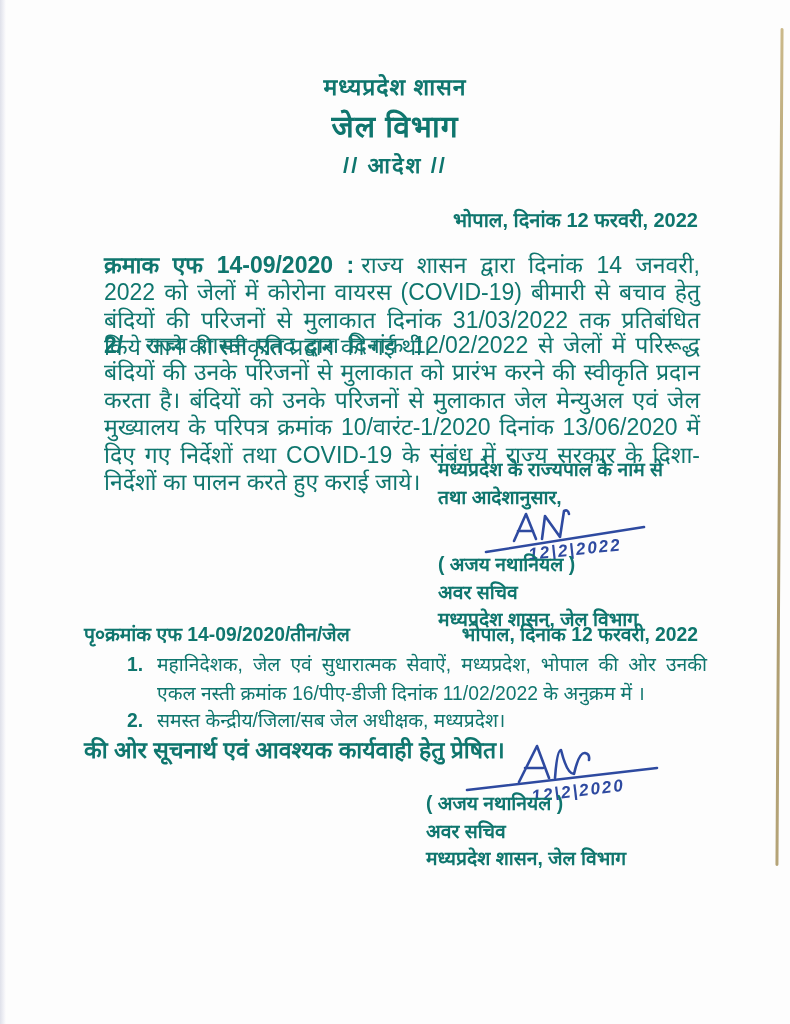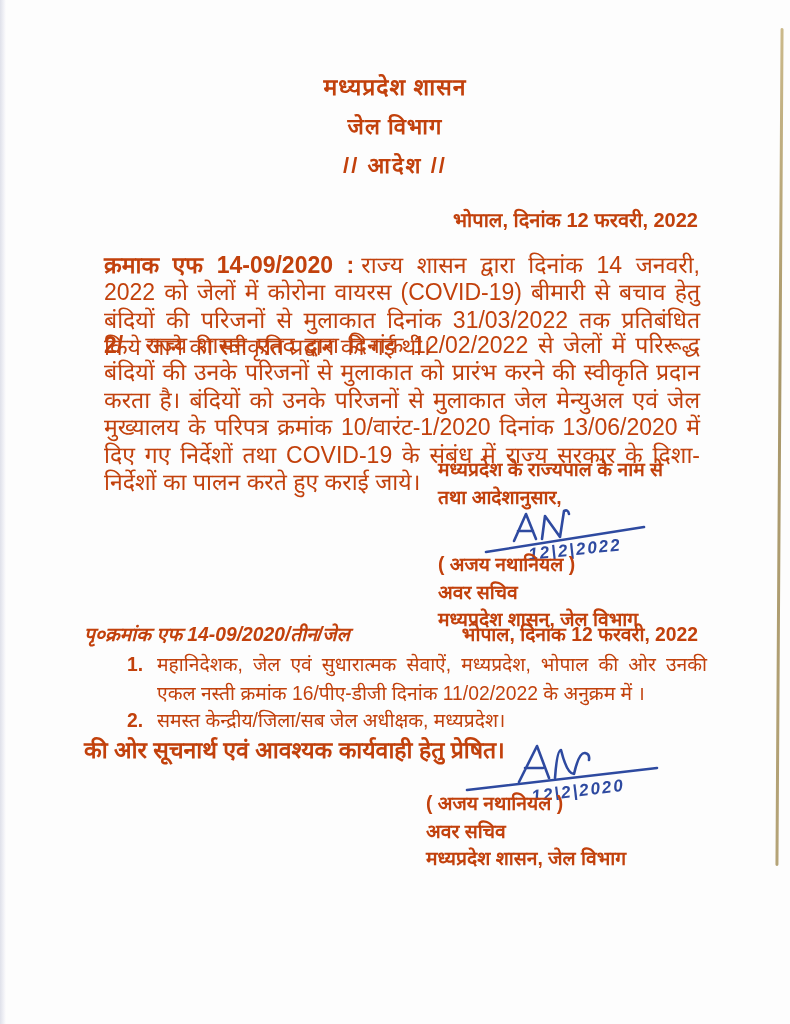--- a/index.html
+++ b/index.html
@@ -3,39 +3,39 @@
 <meta charset="utf-8">
 <style>
   html,body{margin:0;padding:0;background:#e9e9ee;}
   .page{
     position:relative;
     width:790px;height:1024px;
     margin:0 auto;
     background:#fdfdfd;
     overflow:hidden;
     font-family:"Liberation Sans","DejaVu Sans",sans-serif;
-    color:#c2410c;
+    color:#0f766e;
   }
   .edge-left{
     position:absolute;left:0;top:0;width:6px;height:1024px;
     background:linear-gradient(to right,#dfe1ea,#f4f4f8 70%,rgba(255,255,255,0));
   }
   .edge-right{
     position:absolute;left:778px;top:28px;width:3px;height:838px;
     background:linear-gradient(to bottom,#cbb98a,#a8976a 40%,#b5a478);
     transform:rotate(0.35deg);
     border-radius:2px;
   }
   .header{
     position:absolute;top:68px;left:0;width:790px;
     text-align:center;line-height:39px;
     font-weight:700;
   }
   .header .h1{font-size:23px;letter-spacing:1px;}
-  .header .h2,.header .h3{font-size:22px;letter-spacing:1px;}
+  .header .h2,.header .h3{font-size:30px;letter-spacing:1px;}
   .header .h4{font-size:22px;letter-spacing:2px;}
   .date-top{
     position:absolute;top:206px;right:92px;
     font-size:20px;font-weight:700;
   }
   .para{
     position:absolute;left:104px;width:596px;
     font-size:23px;line-height:27.4px;
     text-align:justify;font-weight:500;
   }
@@ -49,21 +49,21 @@
   }
   .sig1{top:456px;right:86px;width:266px;}
   .sig2{top:738px;right:84px;width:280px;}
   .sig-svg{display:block;margin:-4px auto -8px auto;}
   .sig2 .sig-svg{margin:0 auto -10px auto;}
   .endorse-row{
     position:absolute;top:621px;left:84px;width:614px;
     display:flex;justify-content:space-between;
     font-size:19.3px;line-height:28px;
   }
-  .endorse-ref{font-weight:700;font-style:italic;}
+  .endorse-ref{font-weight:700;}
   .endorse-date{font-weight:700;}
   .list-item{
     position:absolute;left:127px;width:580px;
     display:flex;font-size:19.3px;line-height:28.6px;font-weight:500;
   }
   .li1{top:651px;}
   .li2{top:707px;}
   .list-num{width:30px;flex:0 0 30px;font-weight:600;}
   .list-text{flex:1;text-align:justify;}
   .closing{

